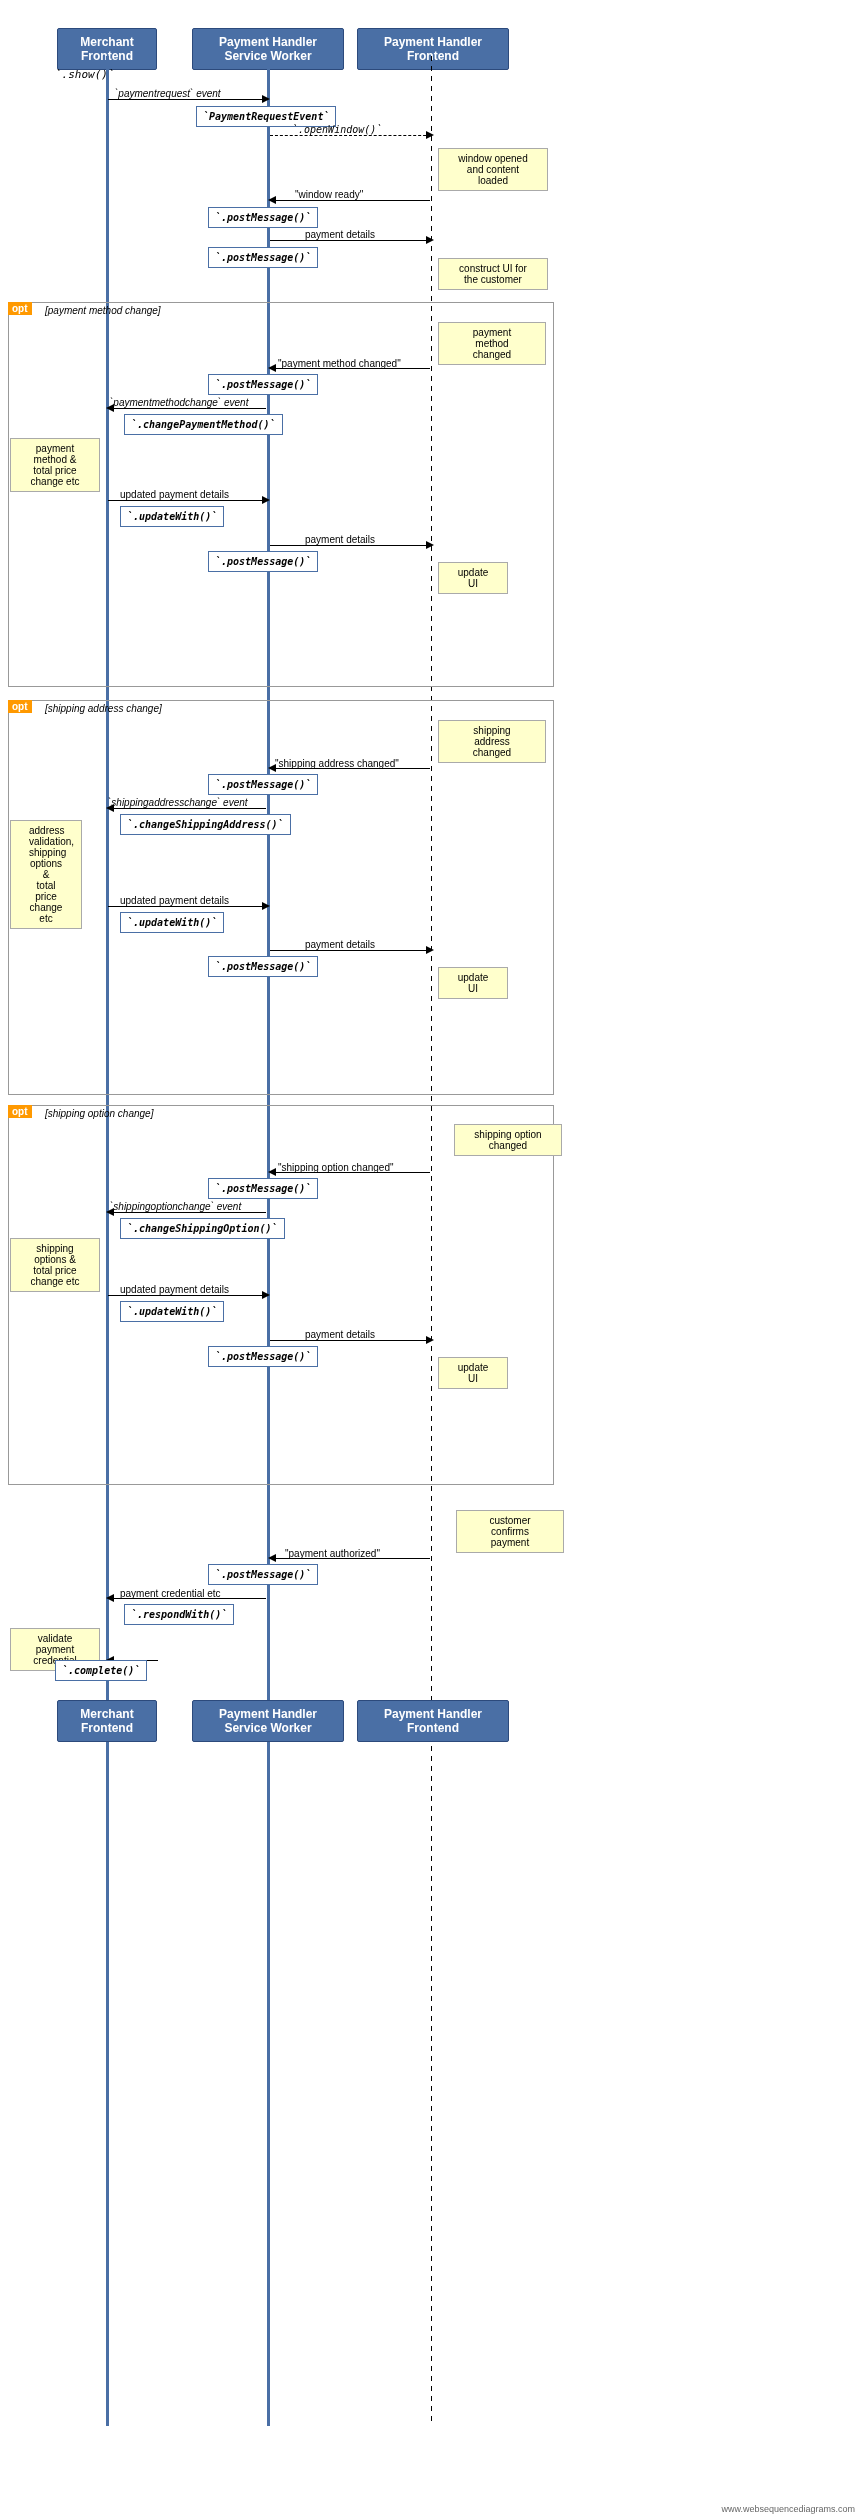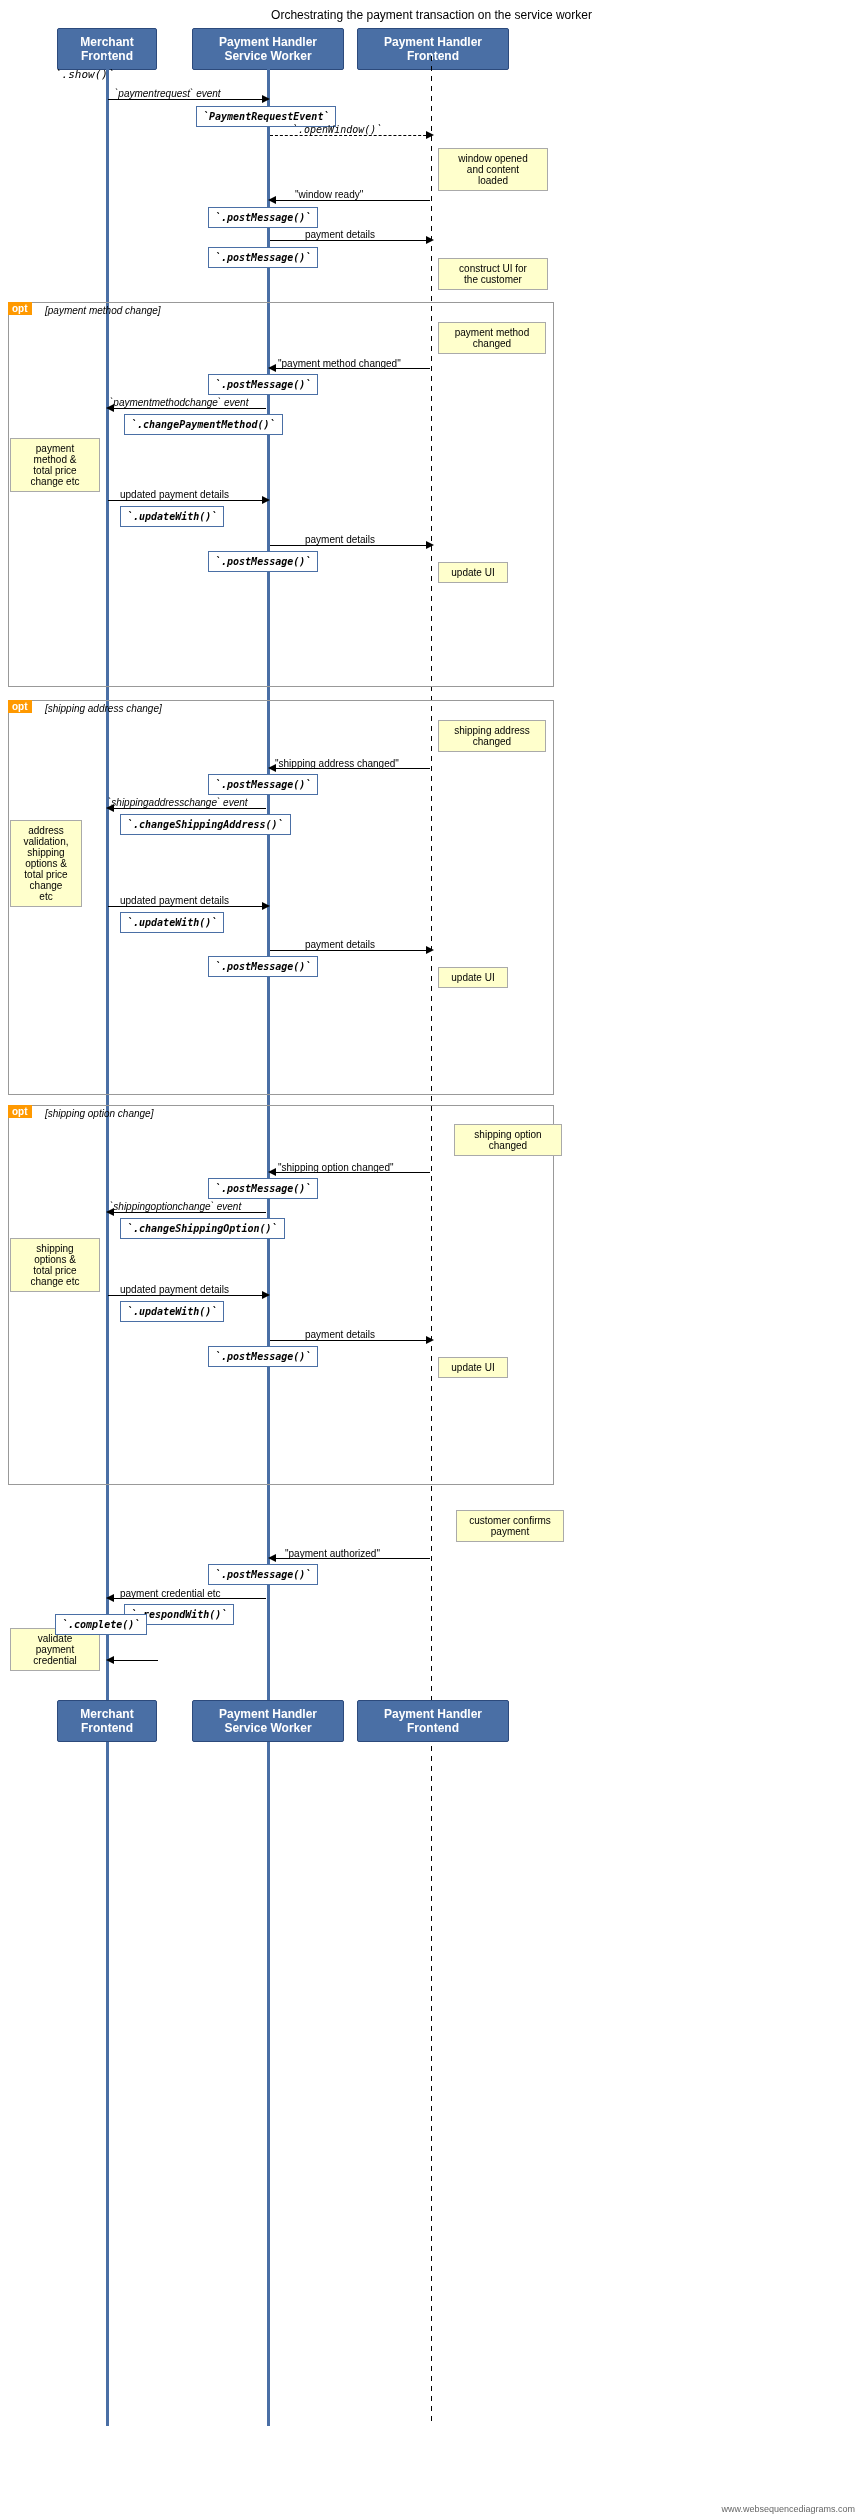--- a/index.html
+++ b/index.html
@@ -52,21 +52,21 @@
       white-space: nowrap;
       font-style: italic;
       font-weight: bold;
     }
 
     
     .note-box {
       position: absolute;
       background: #ffffcc;
       border: 1px solid #aaa;
-      padding: 4px 12px;
+      padding: 4px 18px;
       font-size: 10px;
       text-align: center;
     }
 
     
     .opt-frame {
       position: absolute;
       border: 1px solid #999;
       background: transparent;
     }
@@ -84,21 +84,20 @@
       position: absolute;
       font-size: 10px;
       font-style: italic;
     }
   </style>
 </head>
 <body>
 
 <div class="diagram-container">
 
-  <div class="diagram-title" style="position:absolute; top:0; left:0; width:100%; text-align:center; font-size:12px; padding-top:8px;">Orchestrating the payment transaction on the service worker</div>
 
   <div class="lifeline-header" style="left:57px; top:28px; width:100px;">
     <span>Merchant Frontend</span>
   </div>
   <div class="lifeline-header" style="left:192px; top:28px; width:152px;">
     <span>Payment Handler Service Worker</span>
   </div>
   <div class="lifeline-header" style="left:357px; top:28px; width:152px;">
     <span>Payment Handler Frontend</span>
   </div>
@@ -262,21 +261,21 @@
   <div style="position:absolute; left:106px; top:1594px; border-right:8px solid #000; border-top:4px solid transparent; border-bottom:4px solid transparent;"></div>
   <div style="position:absolute; left:120px; top:1588px; font-size:10px;">payment credential etc</div>
 
   <div class="method-box" style="position:absolute; left:124px; top:1604px; font-family:monospace;">`.respondWith()`</div>
 
   <div class="note-box" style="position:absolute; left:10px; top:1628px; width:90px;">validate payment credential</div>
 
   <div style="position:absolute; left:108px; top:1660px; width:50px; height:1px; background:#000;"></div>
   <div style="position:absolute; left:106px; top:1656px; border-right:8px solid #000; border-top:4px solid transparent; border-bottom:4px solid transparent;"></div>
 
-  <div class="method-box" style="position:absolute; left:55px; top:1614px; font-family:monospace;">`.complete()`</div>
+  <div class="method-box" style="position:absolute; left:55px; top:1660px; font-family:monospace;">`.complete()`</div>
 
   <div class="lifeline-header" style="left:57px; top:1700px; width:100px;">
     <span>Merchant Frontend</span>
   </div>
   <div class="lifeline-header" style="left:192px; top:1700px; width:152px;">
     <span>Payment Handler Service Worker</span>
   </div>
   <div class="lifeline-header" style="left:357px; top:1700px; width:152px;">
     <span>Payment Handler Frontend</span>
   </div>

